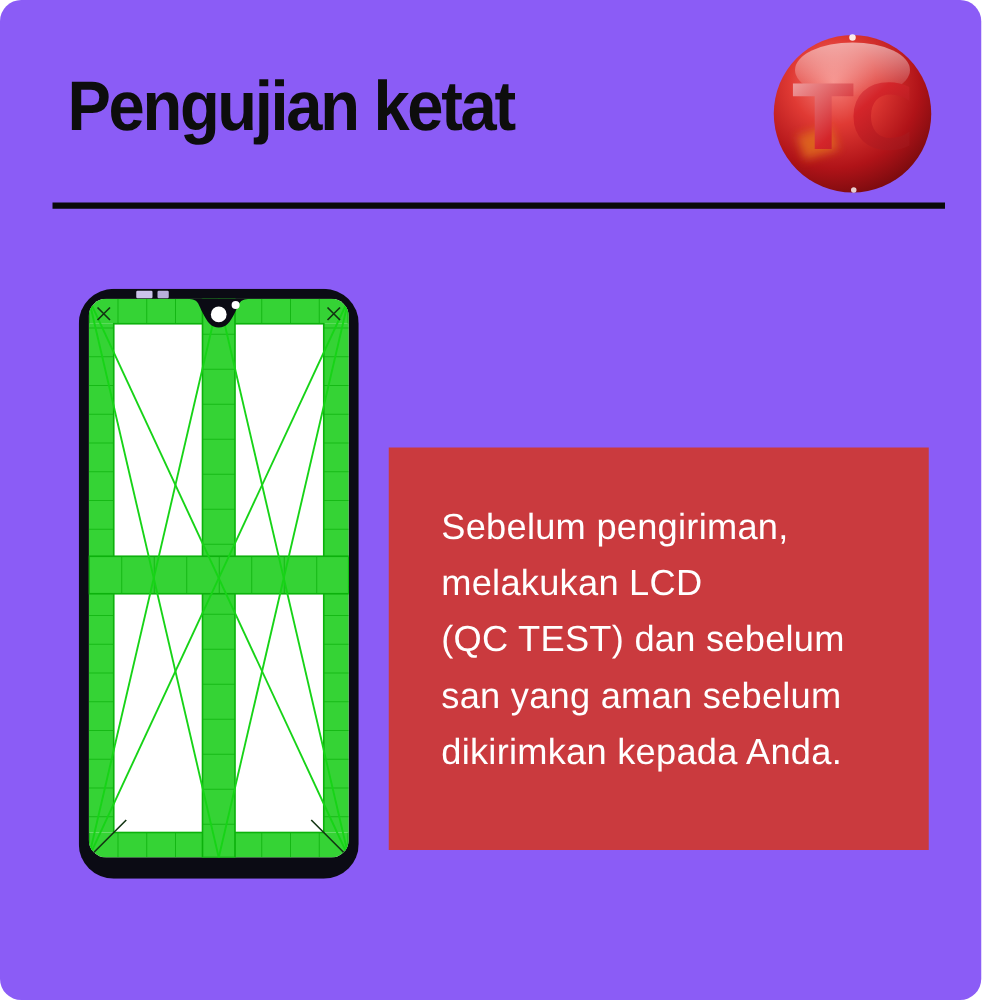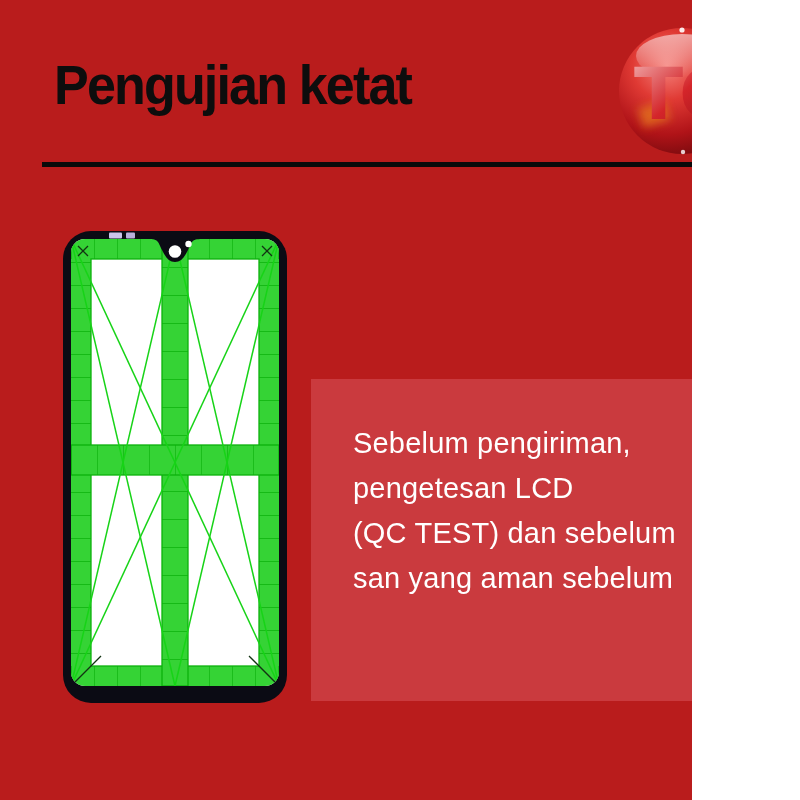--- a/index.html
+++ b/index.html
@@ -1,22 +1,23 @@
 <!DOCTYPE html>
 <html><head>
 <meta charset="utf-8">
 <style>
   html, body { margin: 0; padding: 0; background: #ffffff; }
   .canvas {
     position: relative;
-    width: 692px;
+    width: 785px;
     height: 800px;
-    background: #b91c1c;
+    background: #8b5cf6;
     overflow: hidden;
     font-family: "Liberation Sans", sans-serif;
+    border-radius: 17px;
   }
 
   
   .title {
     position: absolute;
     left: 54px;
     top: 52px;
     margin: 0;
     font-size: 56px;
     font-weight: 800;
@@ -48,21 +49,21 @@
     left: 63px;
     top: 231px;
     width: 224px;
     height: 472px;
   }
 
   
   .infobox {
     position: absolute;
     left: 311px;
-    top: 379px;
+    top: 358px;
     width: 432px;
     height: 322px;
     background: #ca3a3e;
     box-sizing: border-box;
     padding: 42px 8px 0 42px;
   }
   .infobox .line {
     color: #ffffff;
     font-size: 29px;
     line-height: 45px;
@@ -175,18 +176,19 @@
       </g>
 
       <path d="M77 0 C88 0 87 3 91 11 C95 19 98 23 104 23 C110 23 113 19 117 11 C121 3 120 0 131 0 Z" fill="#0b0b14"></path>
       <circle cx="104" cy="12.5" r="6.3" fill="#ffffff"></circle>
       <circle cx="117.5" cy="5" r="3.2" fill="#ffffff"></circle>
     </g>
   </svg>
 
   <div class="infobox">
     <div class="line">Sebelum pengiriman,</div>
-    <div class="line">pengetesan LCD</div>
+    <div class="line">melakukan LCD</div>
     <div class="line">(QC TEST) dan sebelum</div>
     <div class="line">san yang aman sebelum</div>
+    <div class="line">dikirimkan kepada Anda.</div>
   </div>
 
 </div>
 
 </body></html>

